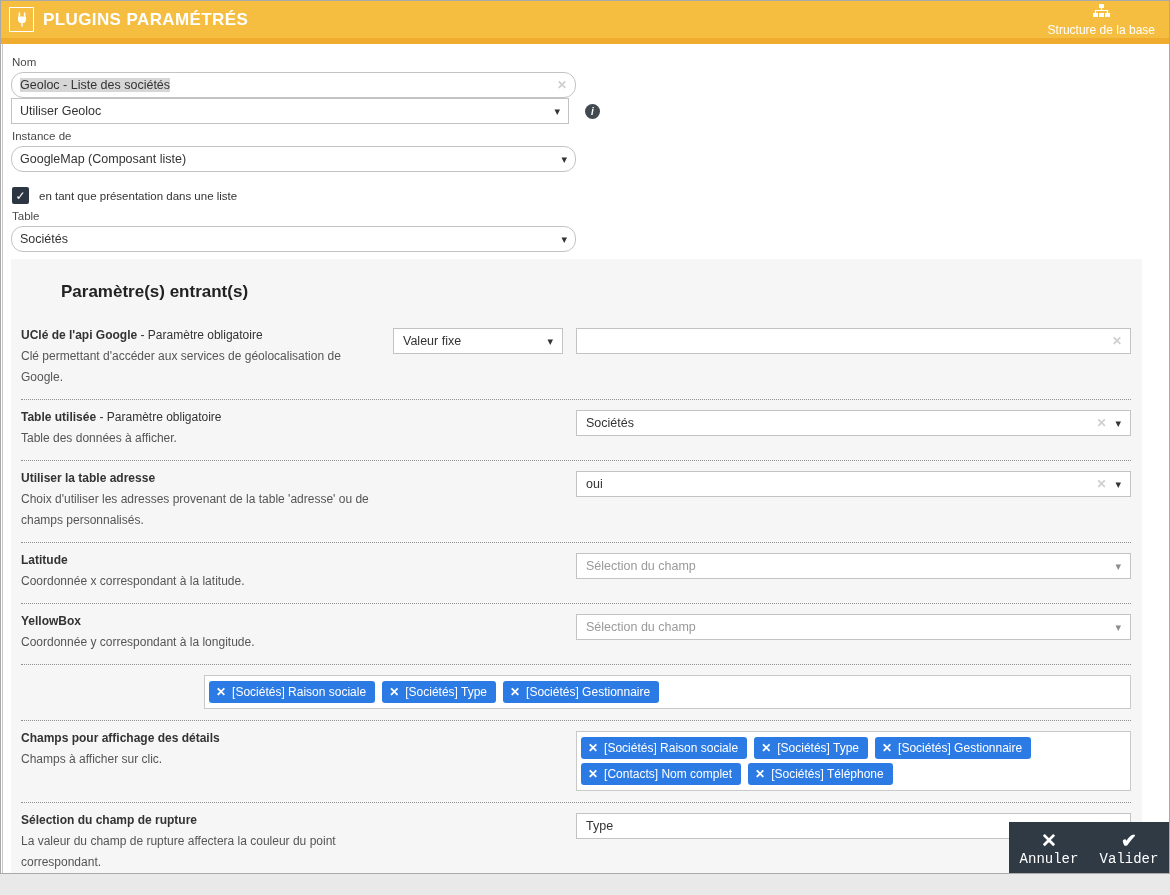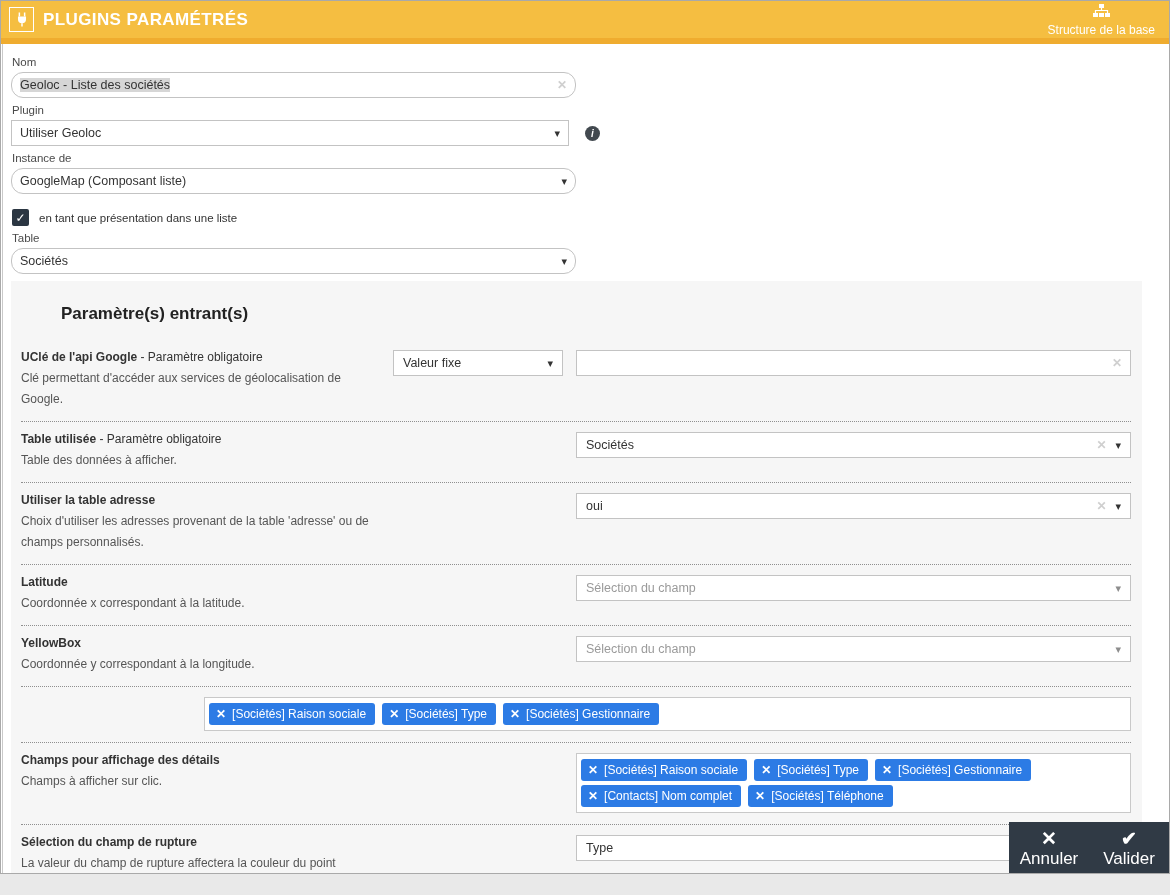--- a/index.html
+++ b/index.html
@@ -63,21 +63,21 @@
   .tag{background:var(--tag); color:#fff; border-radius:3px; font-size:12px;
        padding:4px 9px 4px 7px; margin:2px 7px 2px 0; display:inline-flex;
        align-items:center; gap:6px; cursor:pointer; white-space:nowrap;}
   .tag .tag-x{font-weight:700; font-size:12px;}
   
   .footer-actions{position:absolute; right:0; bottom:0; width:160px; height:51px;
                   background:var(--footer); display:flex; z-index:5;}
   .fbtn{flex:1; display:flex; flex-direction:column; align-items:center;
         justify-content:center; color:#fff; cursor:pointer; gap:0px; padding-top:3px;}
   .fbtn .ficon{font-size:19px; font-weight:700; line-height:20px;}
-  .fbtn .flabel2{font-size:17px;}
+  .fbtn .flabel2{font-size:14px;font-family:Liberation Mono, monospace;}
 </style>
 </head>
 <body>
 
 <div class="page">
 
   <header>
     <div class="hdr-left">
       <div class="plug-box">
         <svg width="14" height="15" viewBox="0 0 16 17">
@@ -104,21 +104,20 @@
   <div class="hdr-strip"></div>
 
   <main>
 
     <div class="flabel">Nom</div>
     <div class="tbox w565">
       <span class="grow"><span class="sel-hl">Geoloc - Liste des sociétés</span></span>
       <span class="clear-x">✕</span>
     </div>
 
-    <div class="flabel">Plugin</div>
     <div class="plugin-line">
       <div class="tbox w558">
         <span class="grow">Utiliser Geoloc</span>
         <span class="arrow">▾</span>
       </div>
       <div class="info-dot">i</div>
     </div>
 
     <div class="flabel">Instance de</div>
     <div class="tbox w565">

